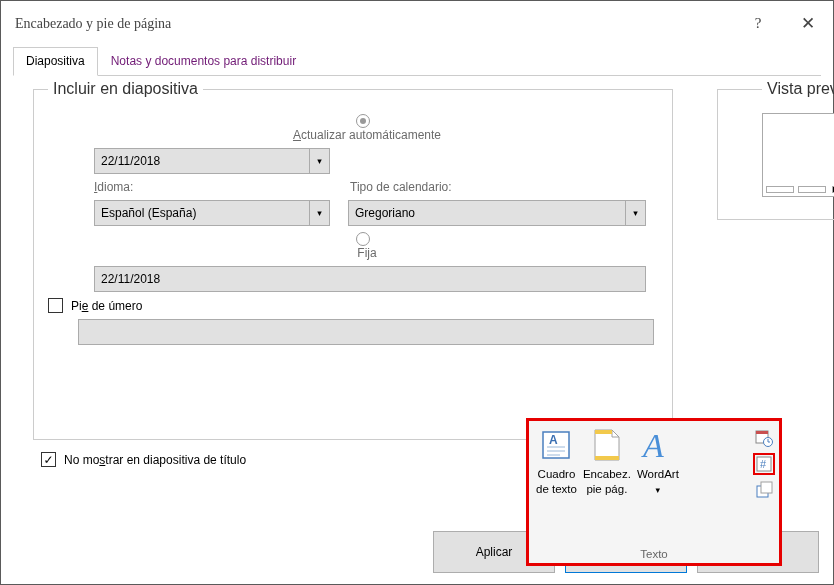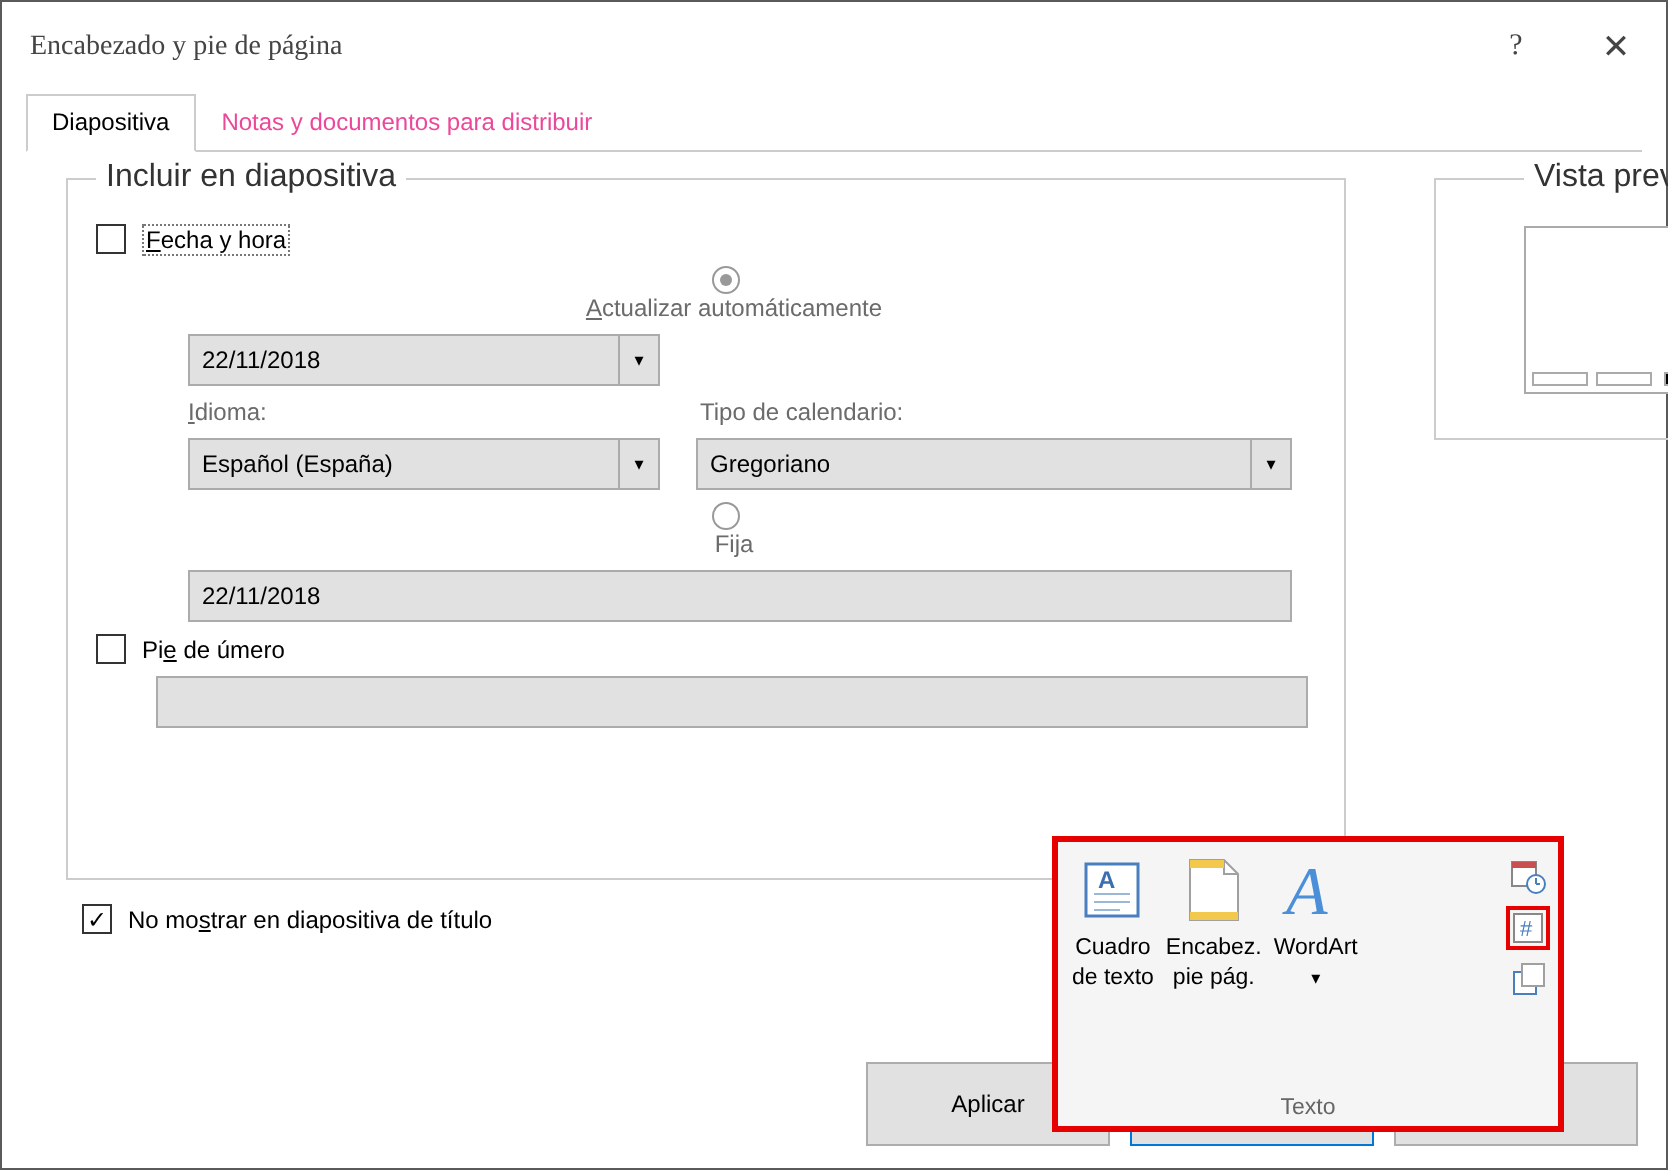--- a/index.html
+++ b/index.html
@@ -6,21 +6,21 @@
 body { font-family: "Segoe UI", Tahoma, sans-serif; font-size: 12px; color: #000; background: #fff; width: 834px; height: 585px; overflow: hidden; }
 .dialog { width: 834px; height: 585px; border: 1px solid #5a5a5a; background: #fff; display: flex; flex-direction: column; }
 .titlebar { height: 45px; display: flex; align-items: center; padding: 0 0 0 14px; font-family: Liberation Serif, serif; }
 .title { font-size: 14px; flex: 1; color: #444; }
 .titlebtn { width: 50px; height: 40px; display: flex; align-items: center; justify-content: center; font-size: 15px; color: #444; }
 .titlebtn.close { font-size: 17px; }
 
 .tabs { display: flex; border-bottom: 1px solid #ccc; margin: 0 12px; }
 .tab { padding: 6px 12px 7px 12px; border: 1px solid transparent; position: relative; top: 1px; font-size: 12px; cursor: default; }
 .tab.active { border: 1px solid #ccc; border-bottom: 1px solid #fff; background: #fff; }
-.tab:not(.active) { color: #ec4899; }
+.tab:not(.active) { color: #701a75; }
 
 .body { flex: 1; padding: 14px 14px 0 14px; position: relative; }
 
 fieldset { border: 1px solid #ccc; padding: 10px 12px 6px 14px; position: relative; }
 legend { padding: 0 5px; font-size: 16px; color: #333; }
 
 .fs-include { position: absolute; left: 32px; top: 4px; width: 640px; height: 360px; }
 .fs-preview { position: absolute; left: 716px; top: 4px; width: 128px; height: 140px; padding-left: 44px; }
 
 .preview-box { width: 102px; height: 84px; border: 1px solid #aaa; margin: 5px auto 0 auto; position: relative; background: #fff; }
@@ -80,24 +80,20 @@
   <div class="tabs">
     <div class="tab active">Diapositiva</div>
     <div class="tab">Notas y documentos para distribuir</div>
   </div>
 
   <div class="body">
 
     <fieldset class="fs-include">
       <legend>Incluir en diapositiva</legend>
 
-      <div class="row" style="margin-top:4px;">
-        <span class="checkbox"></span>
-        <span><span class="dotted"><span class="und">F</span><span>echa y hora</span></span></span>
-      </div>
 
       <div class="row indent1" style="margin-top:6px;">
         <span class="radio checked"></span>
         <span class="label"><span class="und">A</span><span>ctualizar automáticamente</span></span>
       </div>
 
       <div class="row indent2">
         <div class="select" style="width:236px;">
           <span class="txt">22/11/2018</span>
           <span class="arrow">▾</span>

